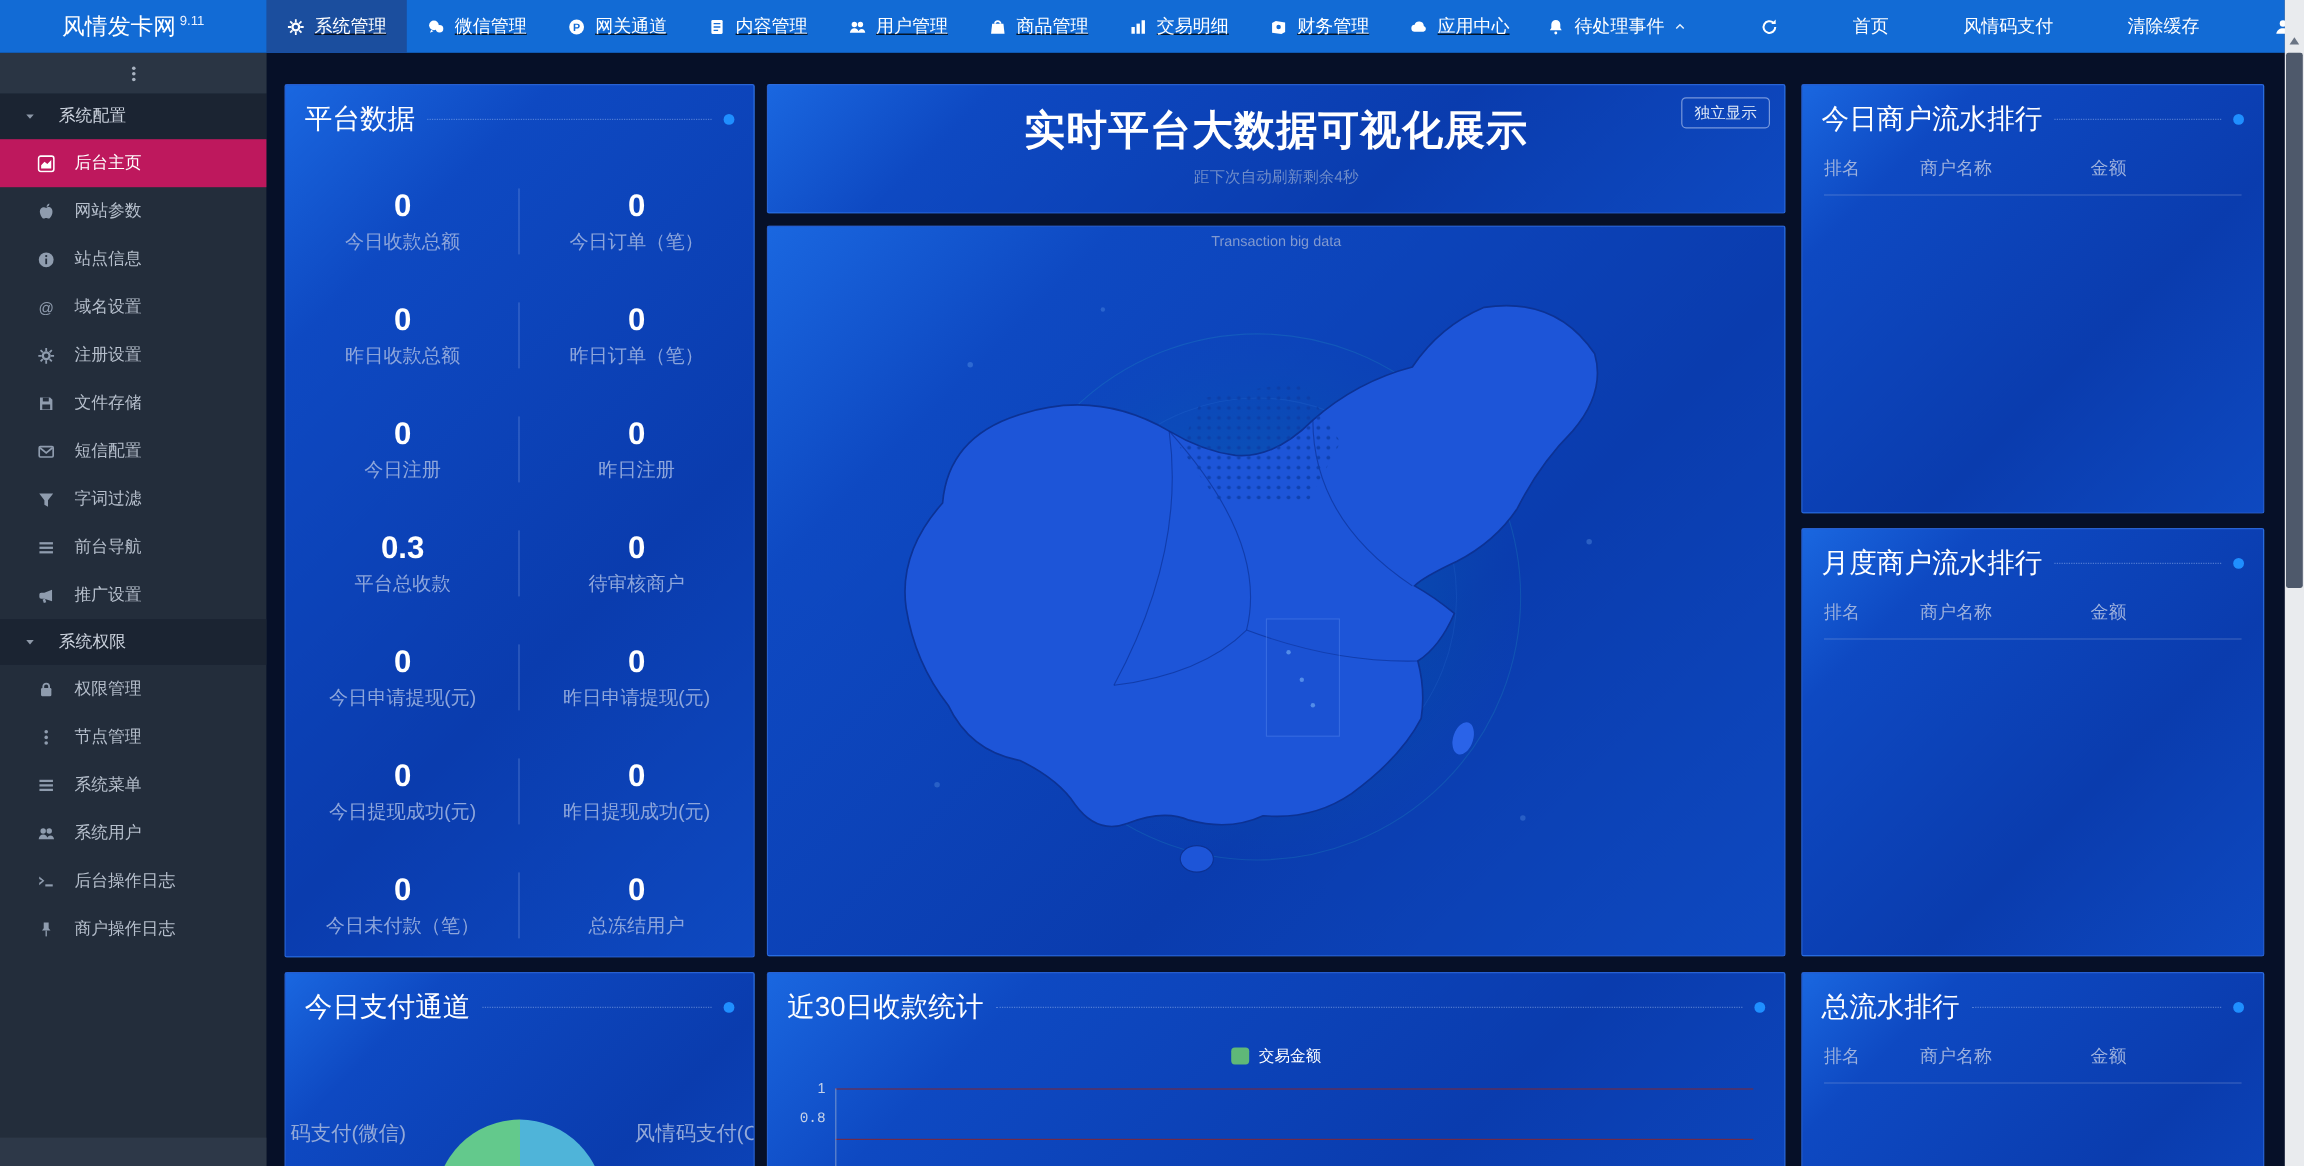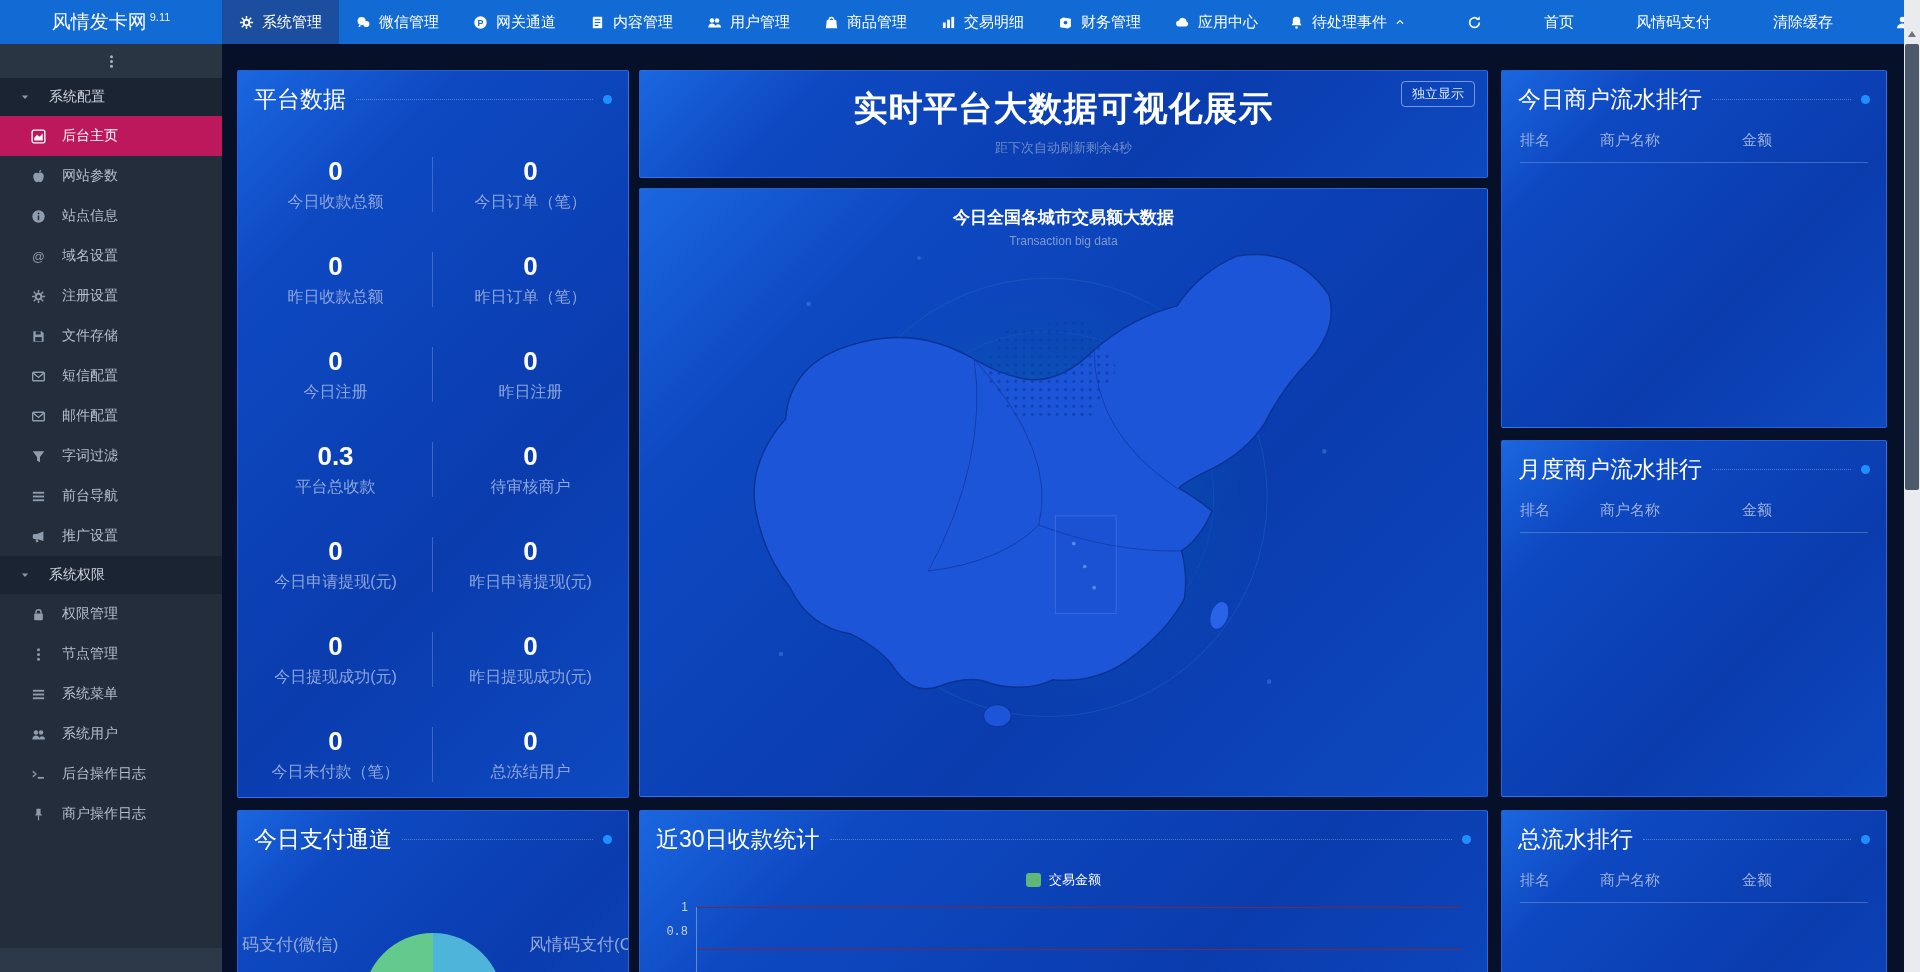--- a/index.html
+++ b/index.html
@@ -3,21 +3,21 @@
 <meta charset="utf-8">
 <style>
   html,body{margin:0;padding:0;background:#061028;}
   body{font-family:"Liberation Sans","DejaVu Sans",sans-serif;}
   .page{position:relative;width:1920px;height:972px;background:#061028;overflow:hidden;}
 
   
   .navbar{position:absolute;left:0;top:0;width:1904px;height:44px;background:#126bd5;display:flex;align-items:center;z-index:9;}
   .brand{width:222px;flex:0 0 222px;text-align:center;color:#fff;font-size:19px;cursor:pointer;}
   .brand sup{font-size:11px;margin-left:3px;color:#eaf2ff;}
-  .nav-menus{display:flex;height:100%;}
+  .nav-menus{display:flex;height:100%;text-decoration:underline;}
   .nav-item{display:flex;align-items:center;gap:8px;padding:0 17px;color:#fff;font-size:15px;height:100%;cursor:pointer;white-space:nowrap;}
   .nav-item.active{background:#1b4e9e;}
   .nav-right{margin-left:auto;display:flex;align-items:center;padding-right:20px;gap:34px;}
   .nav-right .nav-item{padding:0 14px;}
   .ic{display:inline-flex;width:15px;height:15px;flex:0 0 auto;}
   .ic svg{width:100%;height:100%;fill:currentColor;}
   .ic.small{width:10px;height:10px;opacity:.9;}
 
   
   .sidebar{position:absolute;left:0;top:44px;width:222px;height:928px;background:#232d3b;z-index:8;}
@@ -303,29 +303,20 @@
             <svg viewBox="0 0 16 16">
               <rect x="1.8" y="3.4" width="12.4" height="9.2" rx="1" fill="none" stroke="currentColor" stroke-width="1.5"></rect>
               <path d="M2.4 4.4L8 9l5.6-4.6" fill="none" stroke="currentColor" stroke-width="1.5"></path>
             </svg>
           </span>
           <span>短信配置</span>
         </div>
         <div class="side-item">
           <span class="ic ">
             <svg viewBox="0 0 16 16">
-              <rect x="1.8" y="3.4" width="12.4" height="9.2" rx="1" fill="none" stroke="currentColor" stroke-width="1.5"></rect>
-              <path d="M2.4 4.4L8 9l5.6-4.6" fill="none" stroke="currentColor" stroke-width="1.5"></path>
-            </svg>
-          </span>
-          <span>邮件配置</span>
-        </div>
-        <div class="side-item">
-          <span class="ic ">
-            <svg viewBox="0 0 16 16">
               <path d="M1.8 2.4h12.4L9.6 8.5v5.6l-3.2-1.6V8.5z"></path>
             </svg>
           </span>
           <span>字词过滤</span>
         </div>
         <div class="side-item">
           <span class="ic ">
             <svg viewBox="0 0 16 16">
               <rect x="2" y="3" width="12" height="2"></rect>
               <rect x="2" y="7" width="12" height="2"></rect>
@@ -478,21 +469,20 @@
       </div>
   </section>
 
   <section class="panel" id="heroPanel">
     <button class="standalone">独立显示</button>
     <div class="hero-title">实时平台大数据可视化展示</div>
     <div class="hero-note">距下次自动刷新剩余4秒</div>
   </section>
 
   <section class="panel" id="mapPanel">
-    <div class="map-title">今日全国各城市交易额大数据</div>
     <div class="map-sub">Transaction big data</div>
     <svg class="china-svg" viewBox="0 0 760 560">
       <defs>
         <radialGradient id="glowG" cx="50%" cy="50%" r="50%">
           <stop offset="0%" stop-color="rgba(0,210,190,0.20)"></stop>
           <stop offset="55%" stop-color="rgba(0,160,175,0.12)"></stop>
           <stop offset="100%" stop-color="rgba(0,120,160,0)"></stop>
         </radialGradient>
         <pattern id="dotsP" width="9" height="9" patternUnits="userSpaceOnUse">
           <circle cx="3" cy="3" r="1.7" fill="#0c3da6"></circle>

